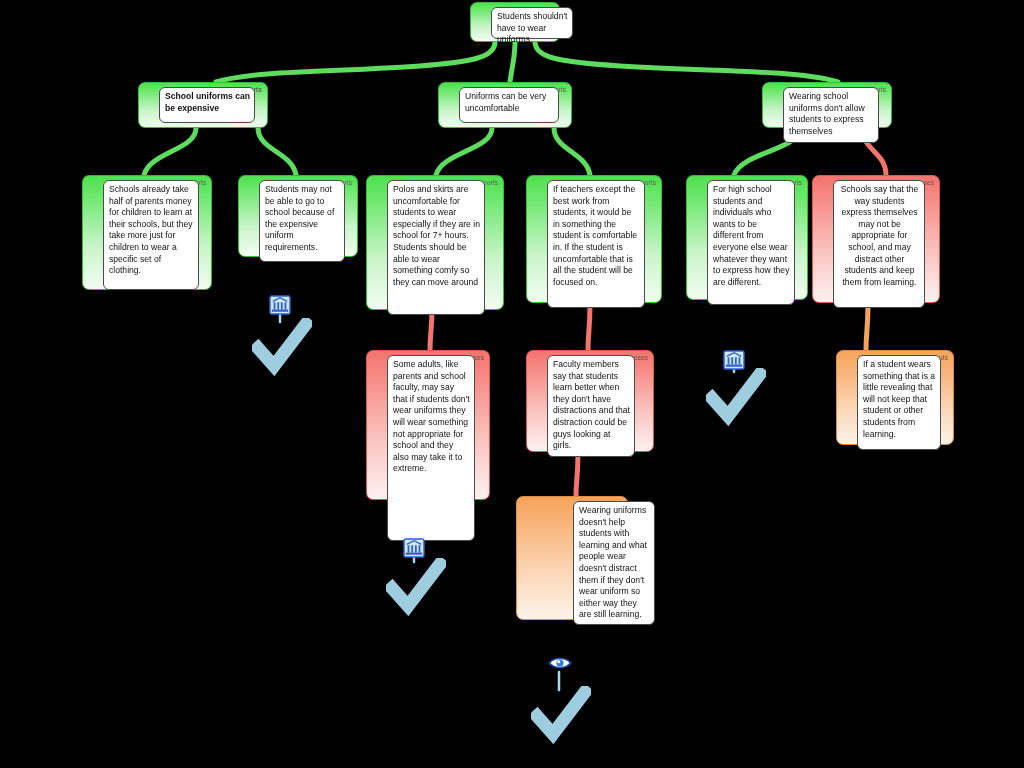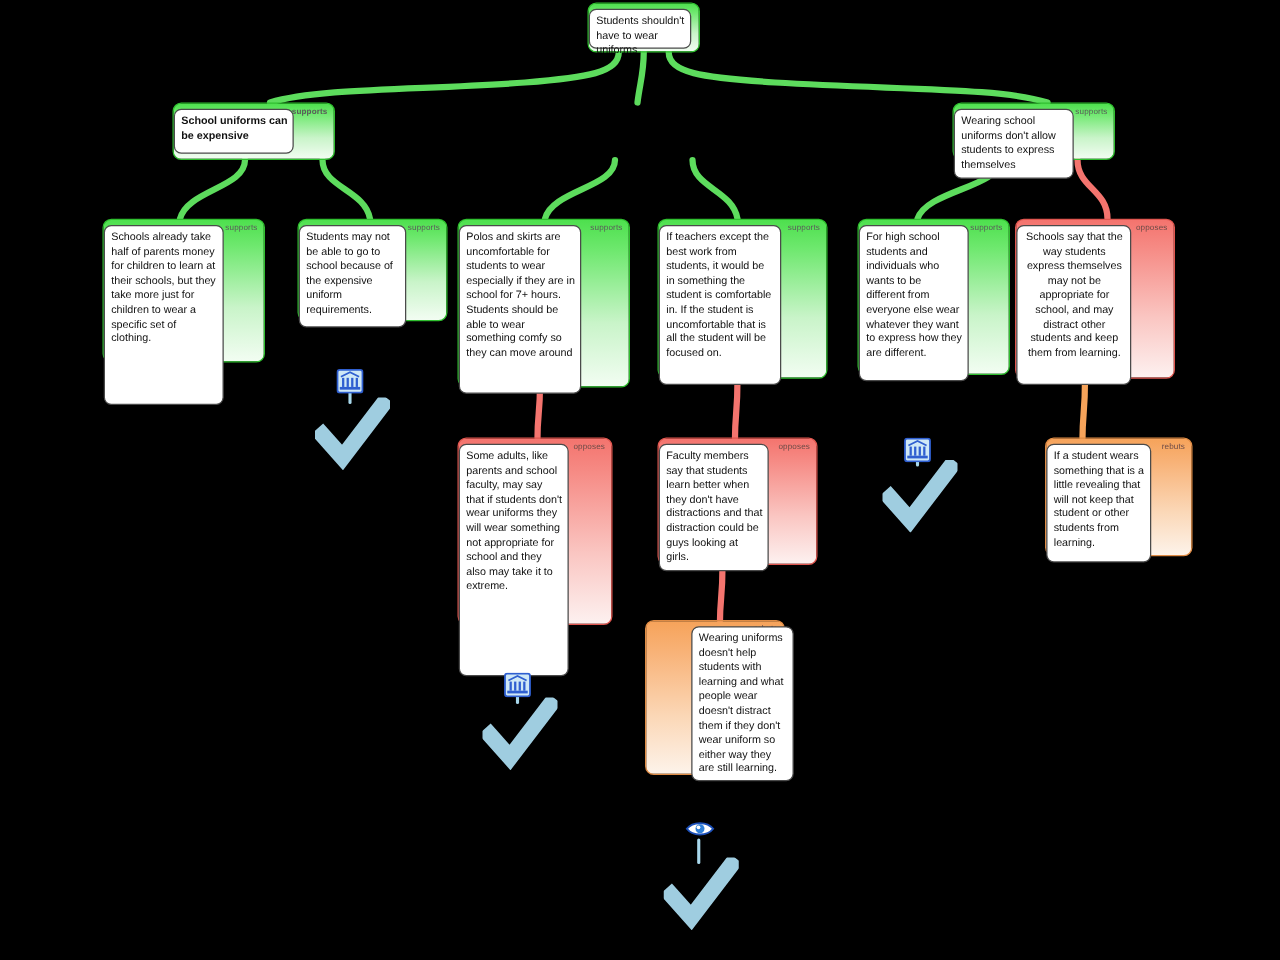--- a/index.html
+++ b/index.html
@@ -12,21 +12,21 @@
   .node{position:absolute;border-radius:7px;box-sizing:border-box;}
   .node.green{background:linear-gradient(to bottom,#4ee04e 0%,#6ee86e 18%,#c9f4c9 62%,#f2fdf2 100%);
                border:1px solid #2fbf2f;}
   .node.red{background:linear-gradient(to bottom,#f4746e 0%,#f68b85 18%,#fac6c2 62%,#fdf1f0 100%);
              border:1px solid #e0564f;}
   .node.orange{background:linear-gradient(to bottom,#f6a35a 0%,#f8b277 20%,#fbd7b6 62%,#fdf3ea 100%);
                 border:1px solid #e08c45;}
   .node .badge{position:absolute;top:3px;right:5px;font-size:6.5px;color:#5a5a5a;
                letter-spacing:.1px;white-space:nowrap;}
   .node.red .badge,.node.orange .badge{color:#6b4a46;}
-  .node .body{position:absolute;left:0;top:4px;background:#fff;border:1px solid #4a4a4a;
+  .node .body{position:absolute;left:20px;top:4px;background:#fff;border:1px solid #4a4a4a;
               border-radius:6px;box-sizing:border-box;padding:3px 4px 18px 5px;
               font-size:8.6px;line-height:11.6px;color:#111;}
 
   
   .icon-mark{position:absolute;}
   .bank{width:22px;height:20px;}
   .eye{width:22px;height:14px;}
   .tick{position:absolute;opacity:.95;}
   .tick svg{display:block;}
 </style>
@@ -73,29 +73,33 @@
 
   <div class="node green" style="left:470px;top:2px;width:90px;height:40px;">
     <div class="body" style="width:82px;height:32px;">Students shouldn't have to wear uniforms</div>
   </div>
 
   <div class="node green" style="left:138px;top:82px;width:130px;height:46px;font-weight:bold;">
     <span class="badge">supports</span>
     <div class="body" style="width:96px;height:36px;">School uniforms can be expensive</div>
   </div>
 
+  <div class="node green" style="left:438px;top:82px;width:134px;height:46px;">
+    <span class="badge">supports</span>
+    <div class="body" style="width:100px;height:36px;">Uniforms can be very uncomfortable</div>
+  </div>
 
   <div class="node green" style="left:762px;top:82px;width:130px;height:46px;">
     <span class="badge">supports</span>
     <div class="body" style="width:96px;height:56px;">Wearing school uniforms don't allow students to express themselves</div>
   </div>
 
   <div class="node green" style="left:82px;top:175px;width:130px;height:115px;">
     <span class="badge">supports</span>
-    <div class="body" style="width:96px;height:144px;">Schools already take half of parents money for children to learn at their schools, but they take more just for children to wear a specific set of clothing.</div>
+    <div class="body" style="width:96px;height:110px;">Schools already take half of parents money for children to learn at their schools, but they take more just for children to wear a specific set of clothing.</div>
   </div>
 
   <div class="node green" style="left:238px;top:175px;width:120px;height:82px;">
     <span class="badge">supports</span>
     <div class="body" style="width:86px;height:82px;">Students may not be able to go to school because of the expensive uniform requirements.</div>
   </div>
 
   <div class="node green" style="left:366px;top:175px;width:138px;height:135px;">
     <span class="badge">supports</span>
     <div class="body" style="width:98px;height:135px;">Polos and skirts are uncomfortable for students to wear especially if they are in school for 7+ hours. Students should be able to wear something comfy so they can move around</div>

